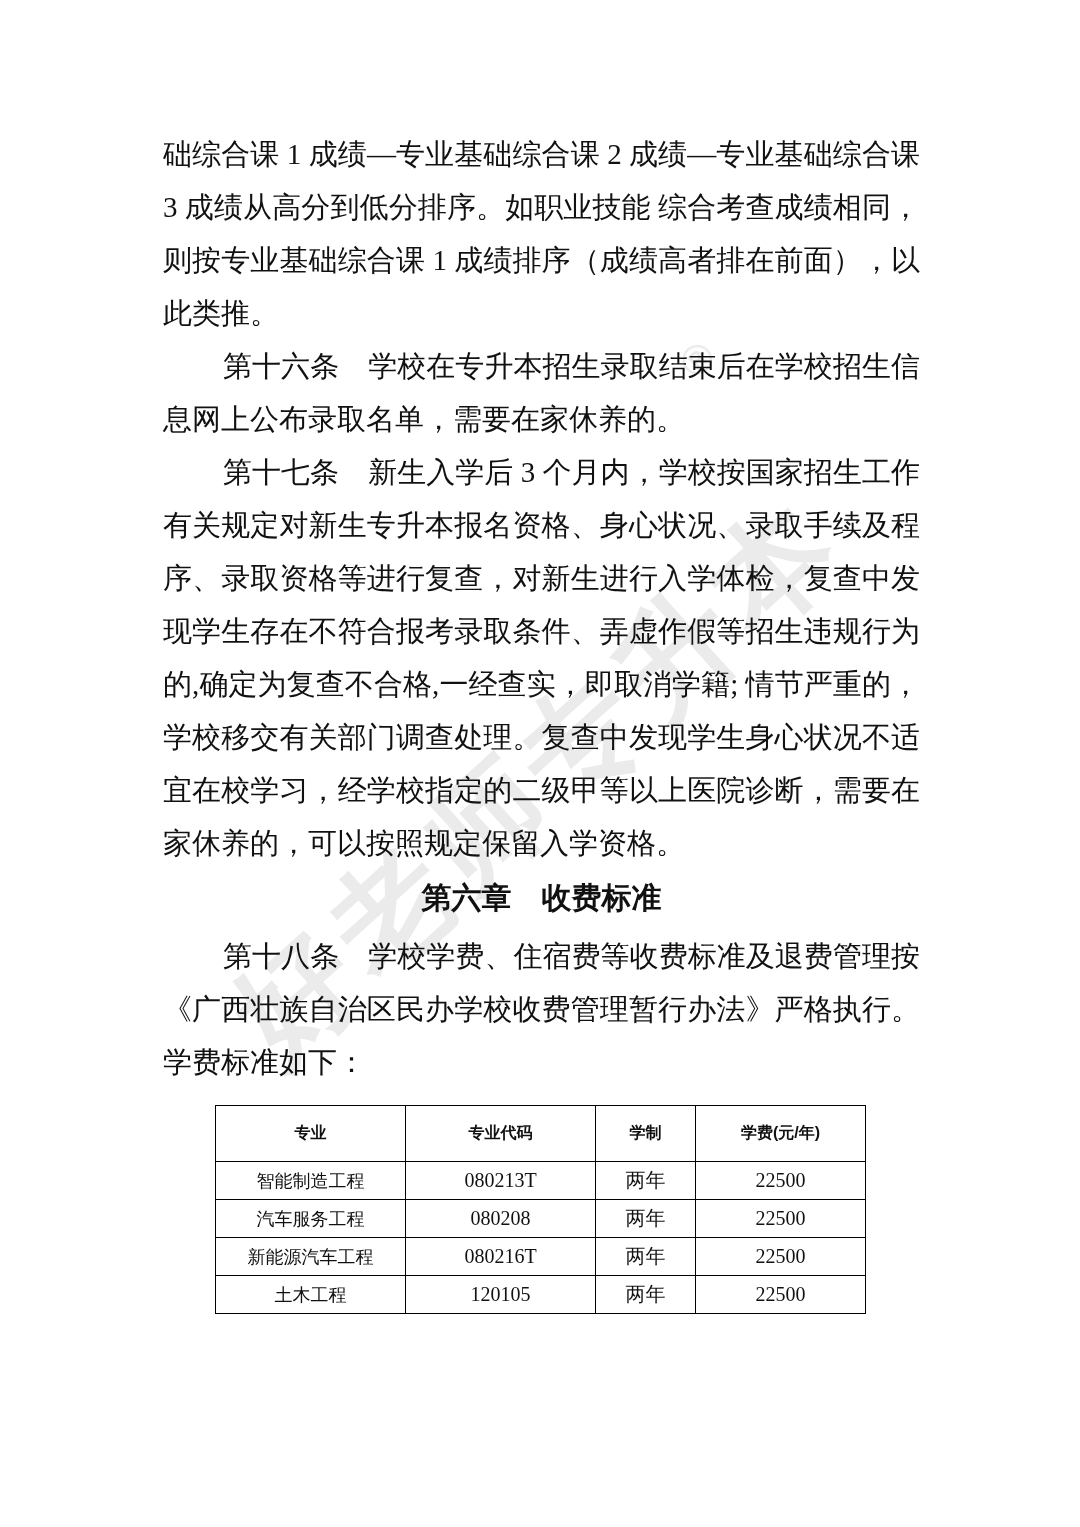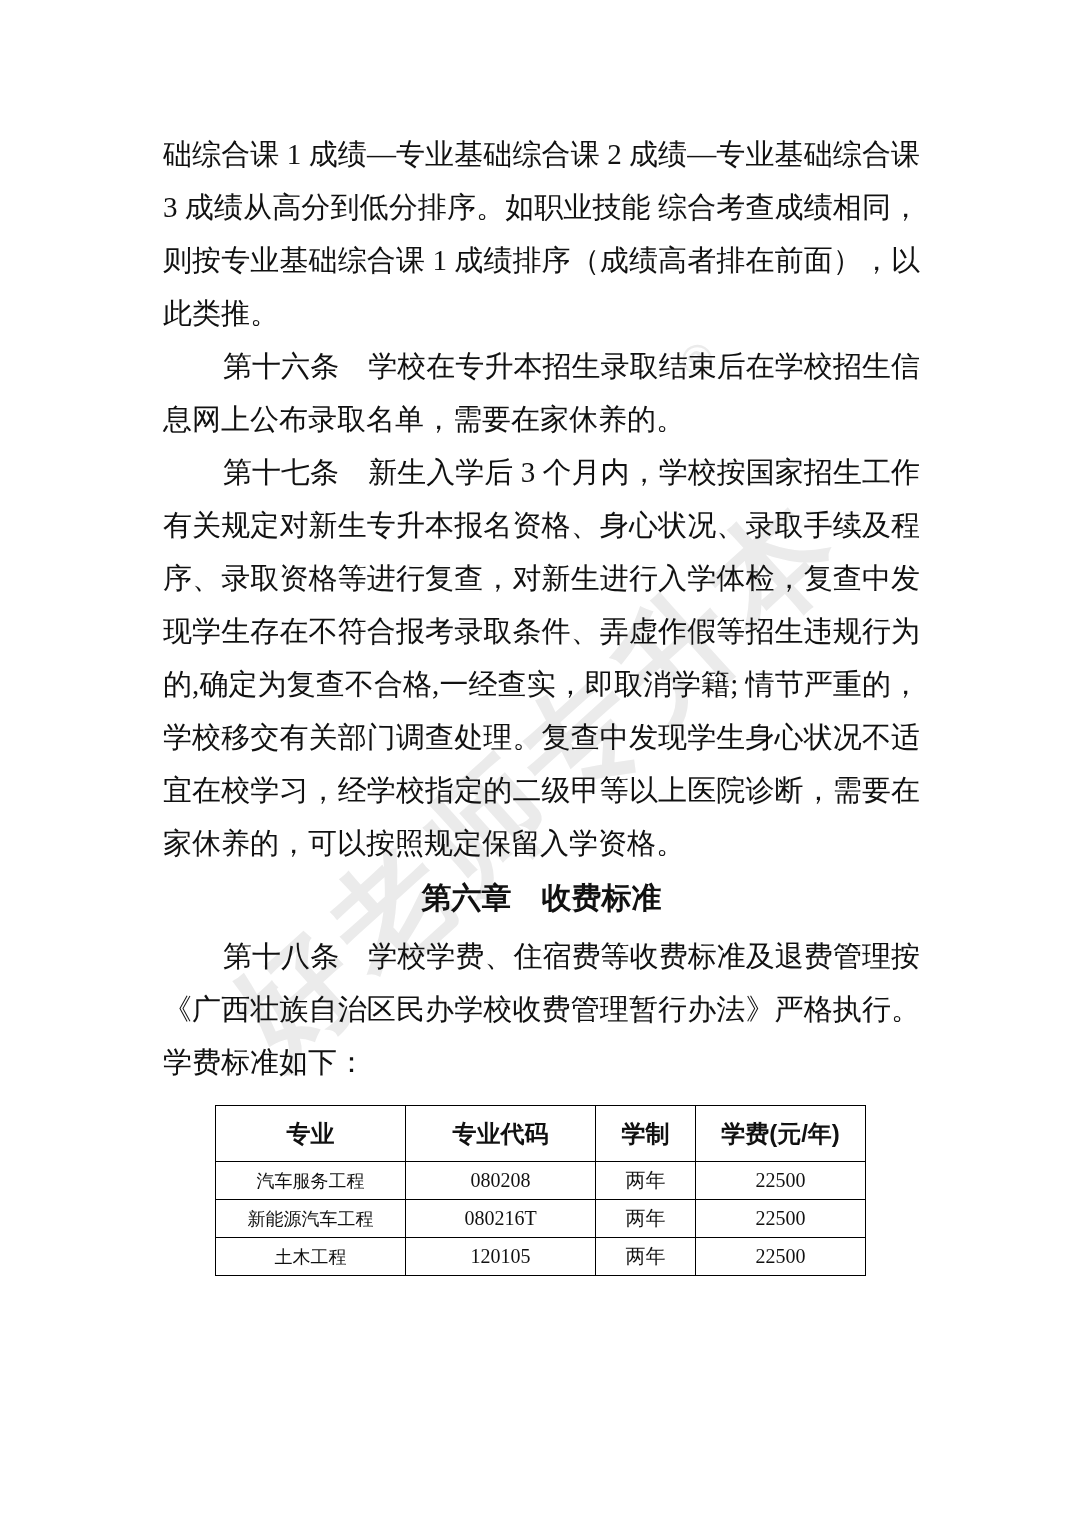--- a/index.html
+++ b/index.html
@@ -66,21 +66,21 @@
     background: transparent;
   }
   .fee-table th, .fee-table td {
     border: 1px solid #000000;
     text-align: center;
     vertical-align: middle;
     padding: 0 4px;
   }
   .fee-table th {
     font-family: "Liberation Sans", "DejaVu Sans", sans-serif;
-    font-size: 24px;
+    font-size: 16px;
     font-weight: bold;
     height: 56px;
   }
   .fee-table td {
     font-family: "Liberation Serif", "DejaVu Serif", serif;
     font-size: 20px;
     height: 38px;
   }
   .fee-table td.major { font-size: 18px; }
 </style>
@@ -115,20 +115,26 @@
 
             <th>专业代码</th>
 
             <th>学制</th>
 
             <th>学费(元/年)</th>
           </tr>
       </thead>
       <tbody>
 
+          <tr>
+            <td class="major">智能制造工程</td>
+            <td>080213T</td>
+            <td>两年</td>
+            <td>22500</td>
+          </tr>
 
 
           <tr>
             <td class="major">汽车服务工程</td>
             <td>080208</td>
             <td>两年</td>
             <td>22500</td>
           </tr>
 
           <tr>

